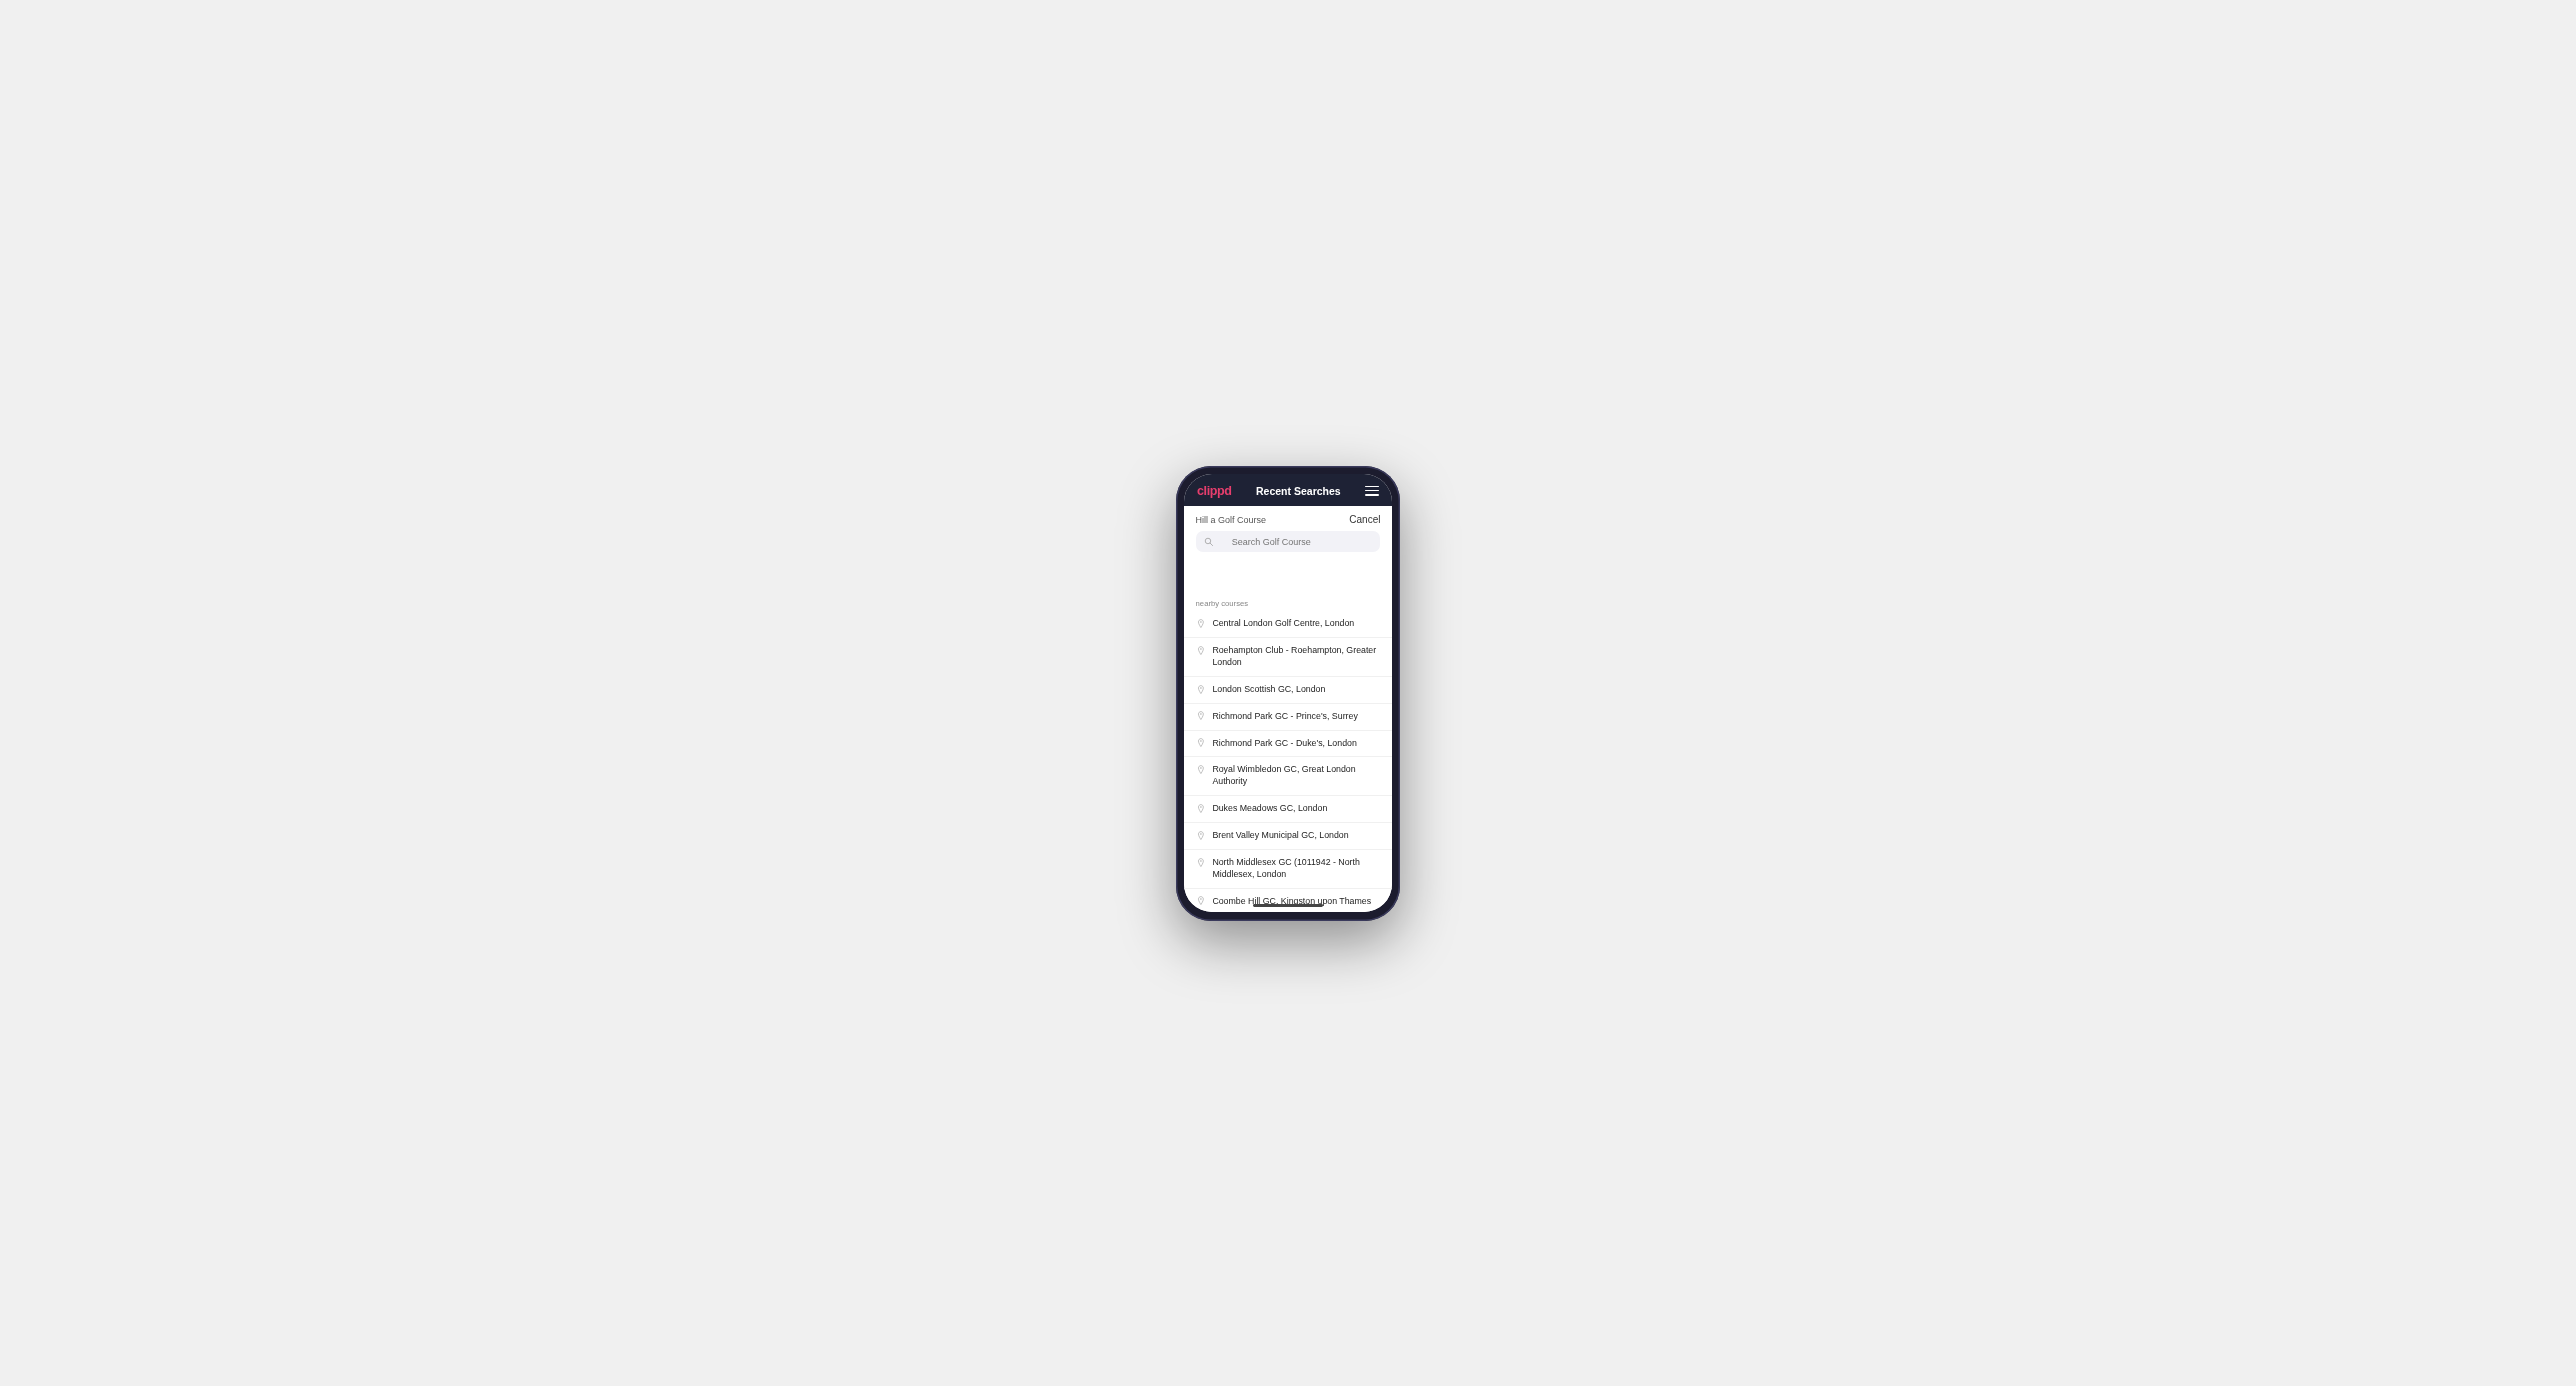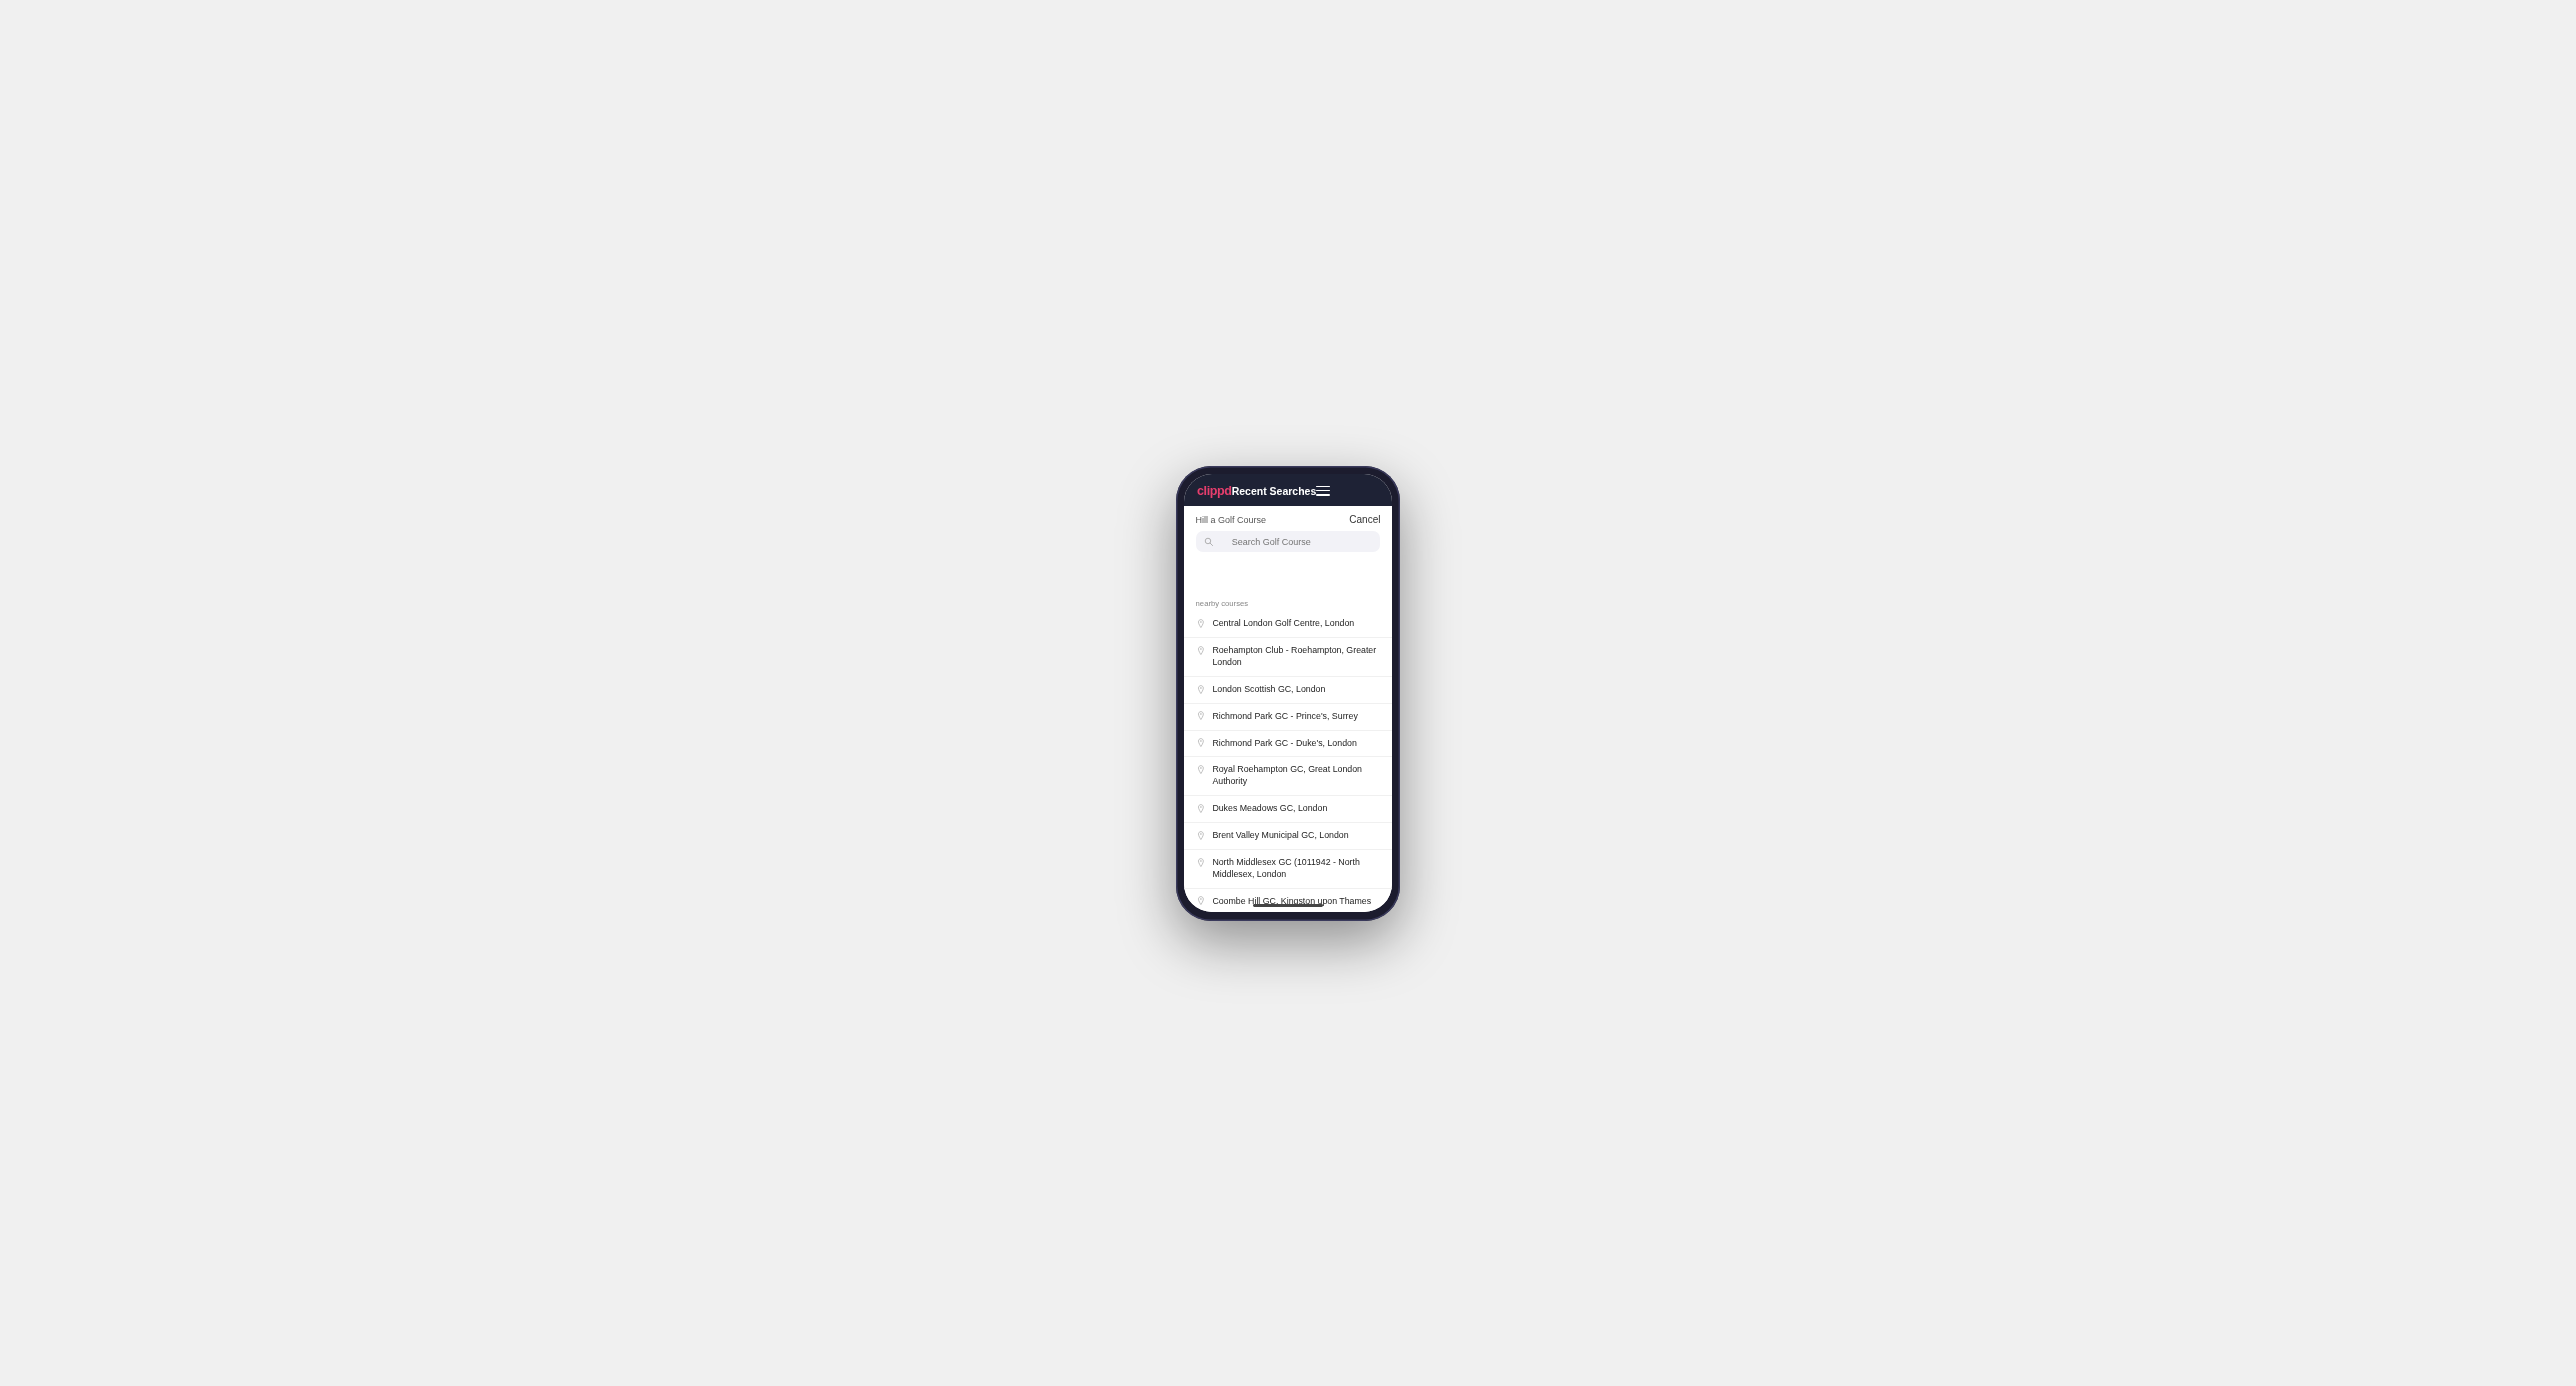--- a/index.html
+++ b/index.html
@@ -32,21 +32,21 @@
       display: flex;
       flex-direction: column;
     }
 
     
     .phone-header {
       background: #1e2235;
       padding: 9.8px 12.6px 8.4px;
       display: flex;
       align-items: center;
-      justify-content: flex-start;
+      justify-content: space-between;
       flex-shrink: 0;
     }
 
     .logo {
       font-size: 12.6px;
       font-weight: 700;
       color: #e63e6d;
       letter-spacing: -0.4px;
     }
 
@@ -250,21 +250,21 @@
         <path d="M8 1C5.79 1 4 2.79 4 5c0 3.25 4 9 4 9s4-5.75 4-9c0-2.21-1.79-4-4-4z" stroke="#aaa" stroke-width="1.2" fill="none"></path>
         <circle cx="8" cy="5" r="1.3" fill="#aaa"></circle>
       </svg>
       <span class="course-name">Richmond Park GC - Duke's, London</span>
     </div>
           <div class="course-item">
       <svg class="pin-icon" viewBox="0 0 16 16" fill="none">
         <path d="M8 1C5.79 1 4 2.79 4 5c0 3.25 4 9 4 9s4-5.75 4-9c0-2.21-1.79-4-4-4z" stroke="#aaa" stroke-width="1.2" fill="none"></path>
         <circle cx="8" cy="5" r="1.3" fill="#aaa"></circle>
       </svg>
-      <span class="course-name">Royal Roehampton GC, Great London Authority</span>
+      <span class="course-name">Royal Wimbledon GC, Great London Authority</span>
     </div>
           <div class="course-item">
       <svg class="pin-icon" viewBox="0 0 16 16" fill="none">
         <path d="M8 1C5.79 1 4 2.79 4 5c0 3.25 4 9 4 9s4-5.75 4-9c0-2.21-1.79-4-4-4z" stroke="#aaa" stroke-width="1.2" fill="none"></path>
         <circle cx="8" cy="5" r="1.3" fill="#aaa"></circle>
       </svg>
       <span class="course-name">Dukes Meadows GC, London</span>
     </div>
           <div class="course-item">
       <svg class="pin-icon" viewBox="0 0 16 16" fill="none">

